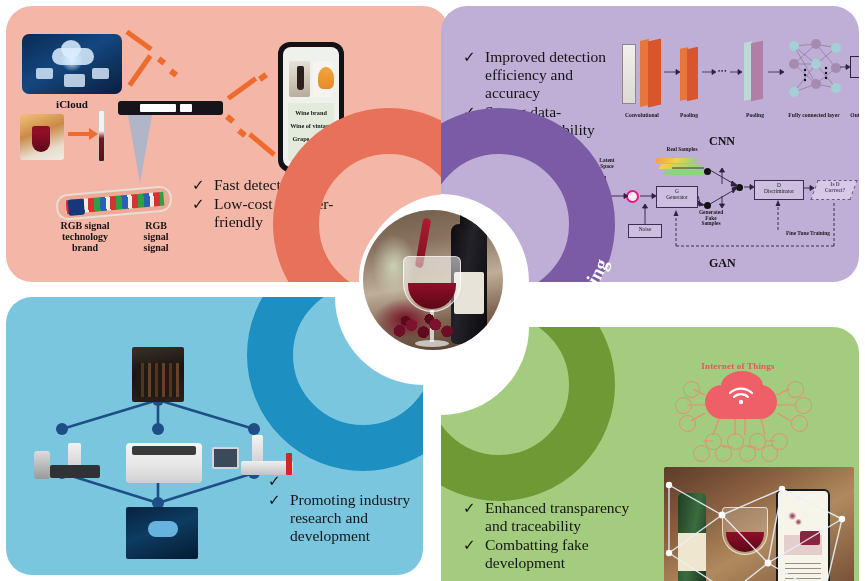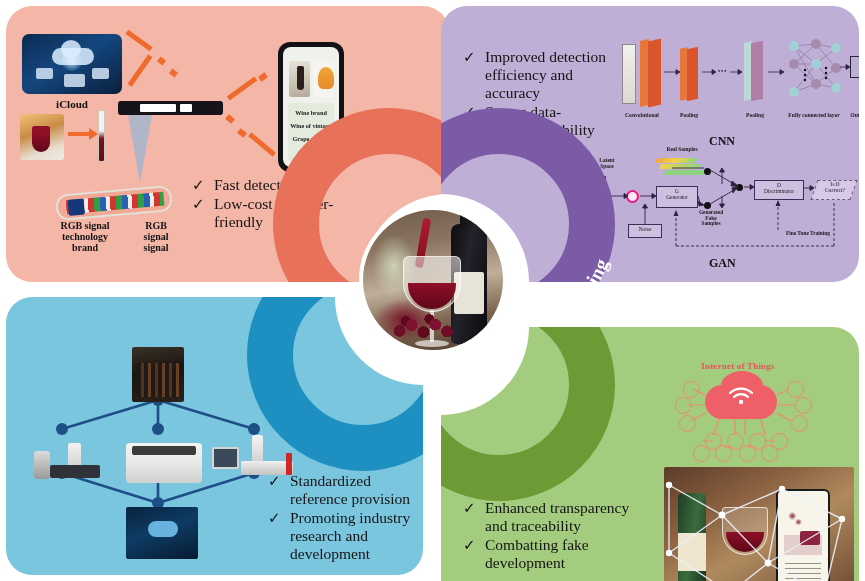--- a/index.html
+++ b/index.html
@@ -765,21 +765,20 @@
       <div class="node" style="left:222px;top:76px;"></div>
       <div class="node" style="left:30px;top:120px;"></div>
       <div class="node" style="left:126px;top:120px;"></div>
       <div class="node" style="left:222px;top:120px;"></div>
       <div class="node" style="left:126px;top:150px;"></div>
     </div>
 
     <div class="bullets" style="left:262px;top:175px;width:148px;">
       <div class="bullet-row">
         <span class="tick">✓</span>
-        <span class="btext">Standardized reference provision</span>
       </div>
       <div class="bullet-row">
         <span class="tick">✓</span>
         <span class="btext">Promoting industry research and development</span>
       </div>
     </div>
 
     <div class="collar" id="collar-wine"></div>
     <div class="ribbon" id="ribbon-wine">
       <div class="band"></div>

